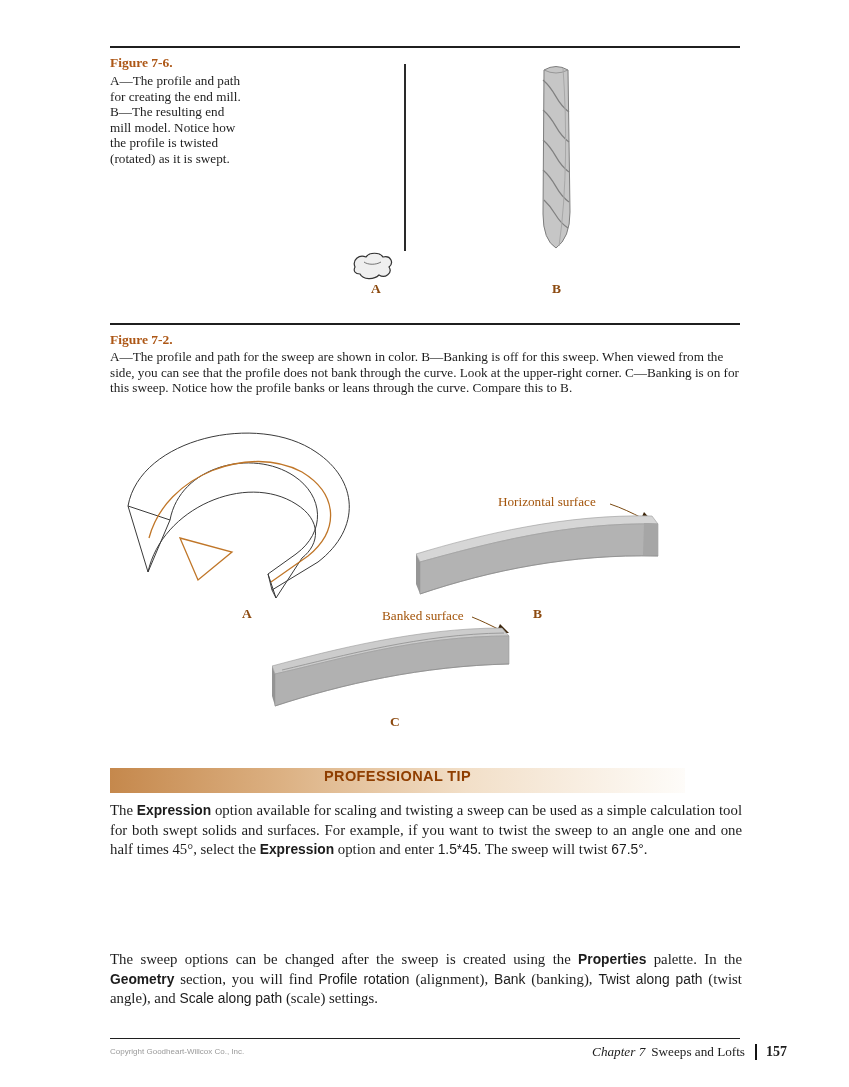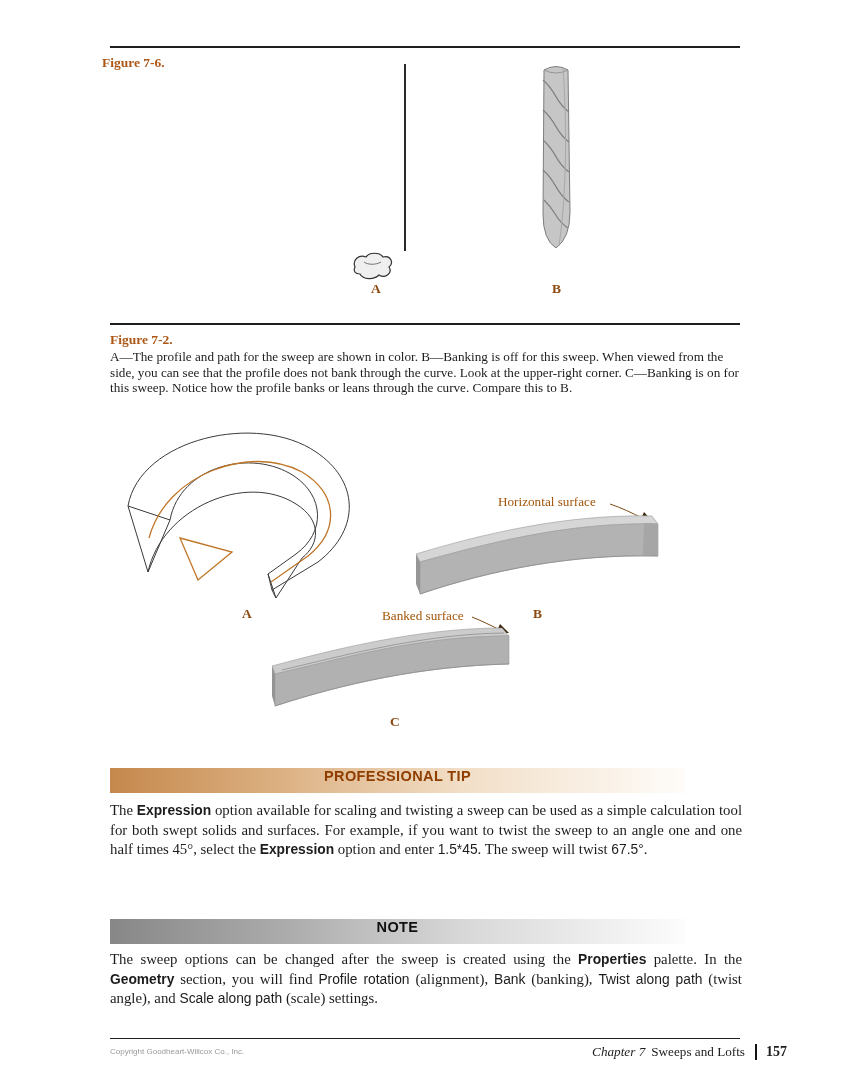--- a/index.html
+++ b/index.html
@@ -28,21 +28,22 @@
   .vbar{width:2px;height:16px;background:#141414;margin:0 9px 0 10px;}
   .footer-num{font-weight:bold;font-size:14px;}
 </style>
 </head>
 <body>
 
 <div class="page">
 
   <div class="abs rule" style="left:110px;top:46px;width:630px;height:2px;"></div>
 
-  <div class="abs fig-head" style="left:102px;top:55px;">Figure 7-6.</div>
+  <div class="abs fig-head" style="left:110px;top:55px;">Figure 7-6.</div>
+  <div class="abs fig-caption" style="left:110px;top:73px;width:132px;">A—The profile and path for creating the end mill. B—The resulting end mill model. Notice how the profile is twisted (rotated) as it is swept.</div>
 
   <div class="abs pathline" style="left:404px;top:64px;height:187px;"></div>
 
   <svg class="abs" style="left:350px;top:250px;" width="46" height="32" viewBox="0 0 46 32">
     <path d="M5,17 C2,10 9,4 16,7 C19,2 30,2 33,7 C41,5 44,13 39,17 C43,23 35,29 29,25 C24,30 13,30 10,24 C5,24 3,21 5,17 Z" fill="#efefef" stroke="#333333" stroke-width="1.2"></path>
     <path d="M14,12 C18,15 26,15 31,12" stroke="#555555" stroke-width="0.8" fill="none"></path>
   </svg>
 
   <div class="abs fig-label" style="left:371px;top:281px;">A</div>
 
@@ -111,23 +112,20 @@
   </svg>
 
   <div class="abs fig-label" style="left:390px;top:714px;">C</div>
 
   <div class="abs banner banner-tip" style="left:110px;top:768px;width:575px;">
     <span class="banner-title">PROFESSIONAL TIP</span>
   </div>
 
   <p class="abs body-par" style="left:110px;top:801px;width:632px;"><span>The </span><span class="uib">Expression</span><span> option available for scaling and twisting a sweep can be used as a simple calculation tool for both swept solids and surfaces. For example, if you want to twist the sweep to an angle one and one half times 45°, select the </span><span class="uib">Expression</span><span> option and enter </span><span class="ui">1.5*45</span><span>. The sweep will twist </span><span class="ui">67.5°</span><span>.</span></p>
 
-  <div class="abs banner banner-note" style="left:110px;top:919px;width:575px;">
-    <span class="banner-title">NOTE</span>
-  </div>
 
   <p class="abs body-par" style="left:110px;top:950px;width:632px;"><span>The sweep options can be changed after the sweep is created using the </span><span class="uib">Properties</span><span> palette. In the </span><span class="uib">Geometry</span><span> section, you will find </span><span class="ui">Profile rotation</span><span> (alignment), </span><span class="ui">Bank</span><span> (banking), </span><span class="ui">Twist along path</span><span> (twist angle), and </span><span class="ui">Scale along path</span><span> (scale) settings.</span></p>
 
   <div class="abs rule" style="left:110px;top:1038px;width:630px;height:1px;"></div>
   <div class="abs footer-copy" style="left:110px;top:1047px;">Copyright Goodheart-Willcox Co., Inc.</div>
   <div class="abs footer-right" style="right:62px;top:1044px;">
     <span class="footer-chapter">Chapter 7</span>
     <span class="footer-section">Sweeps and Lofts</span>
     <span class="vbar"></span>
     <span class="footer-num">157</span>

